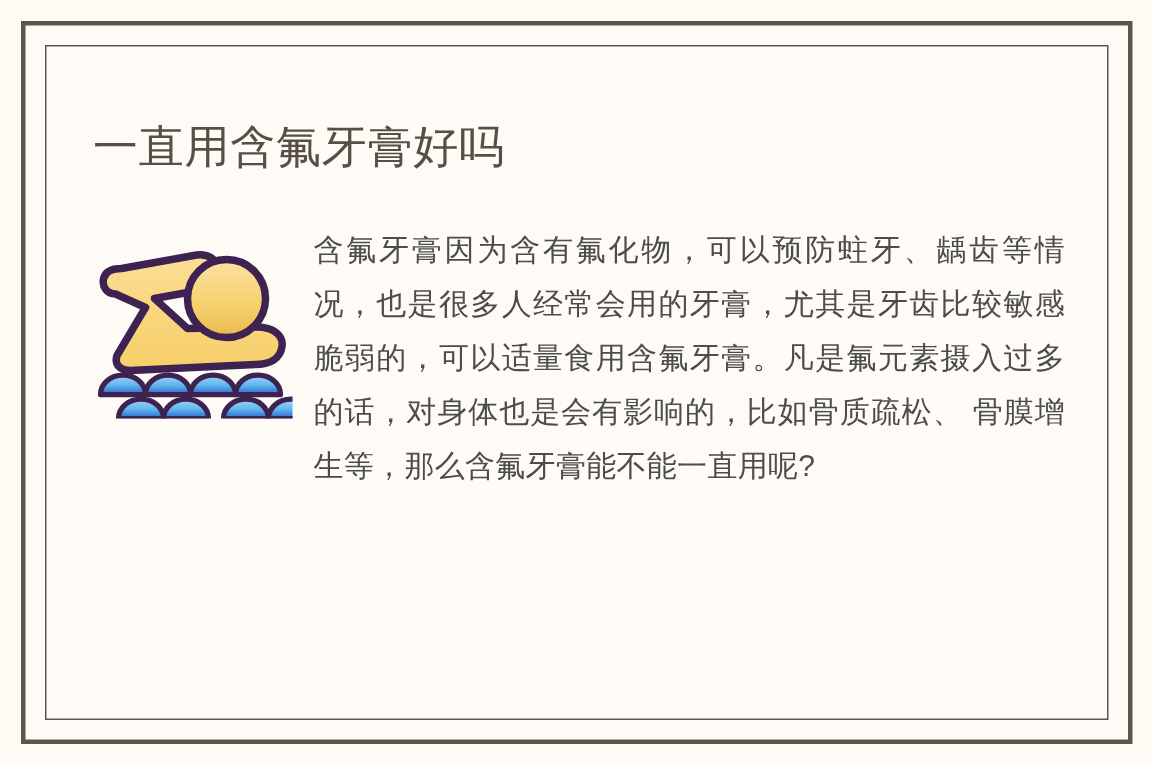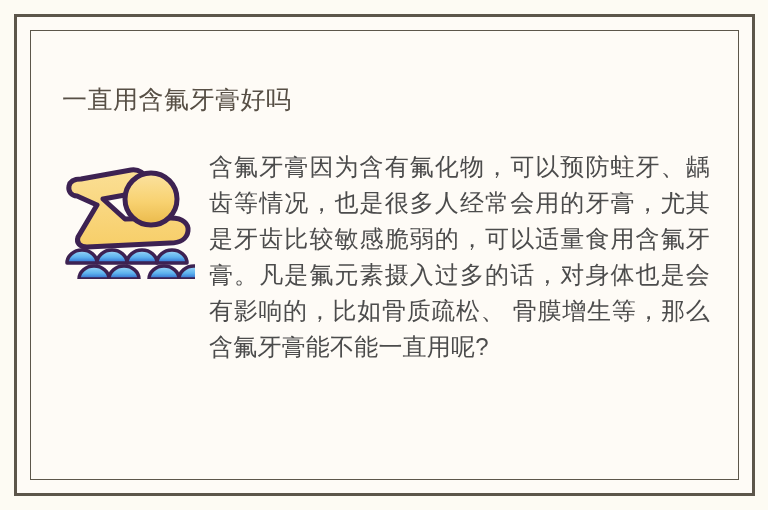--- a/index.html
+++ b/index.html
@@ -48,21 +48,21 @@
 
   .content {
     position: absolute;
     left: 0; top: 0; right: 0; bottom: 0;
   }
 
   .page-title {
     position: absolute;
     left: 31px;
     top: 52px;
-    font-size: 25px;
+    font-size: 30px;
     line-height: 32px;
     letter-spacing: 0.5px;
     color: #574F45;
     font-weight: 500;
     white-space: nowrap;
   }
 
   .article-row {
     position: absolute;
     left: 18px;
@@ -85,21 +85,21 @@
     width: 132px;
     height: 118px;
   }
 
   .body-col {
     flex: 1 1 auto;
     padding-right: 10px;
   }
 
   .body-text {
-    font-size: 24px;
+    font-size: 20px;
     line-height: 36px;
     color: #4C4C4C;
     text-align: justify;
     text-justify: inter-character;
     letter-spacing: 0.2px;
     margin: 0;
   }
 </style>
 </head>
 <body>

